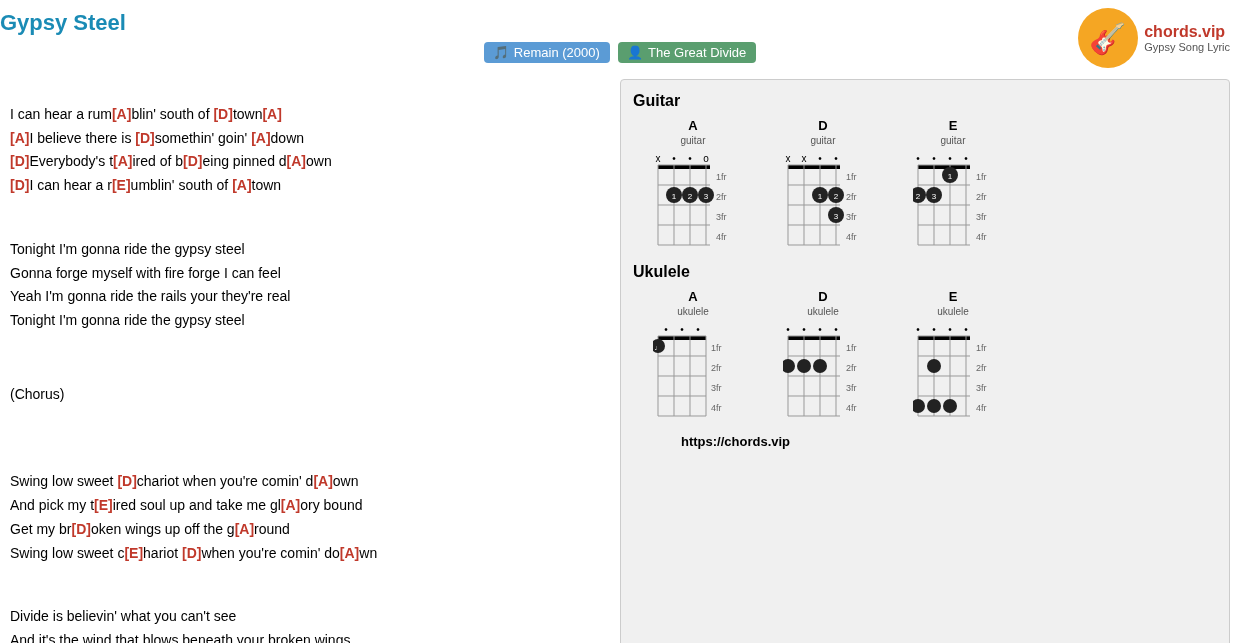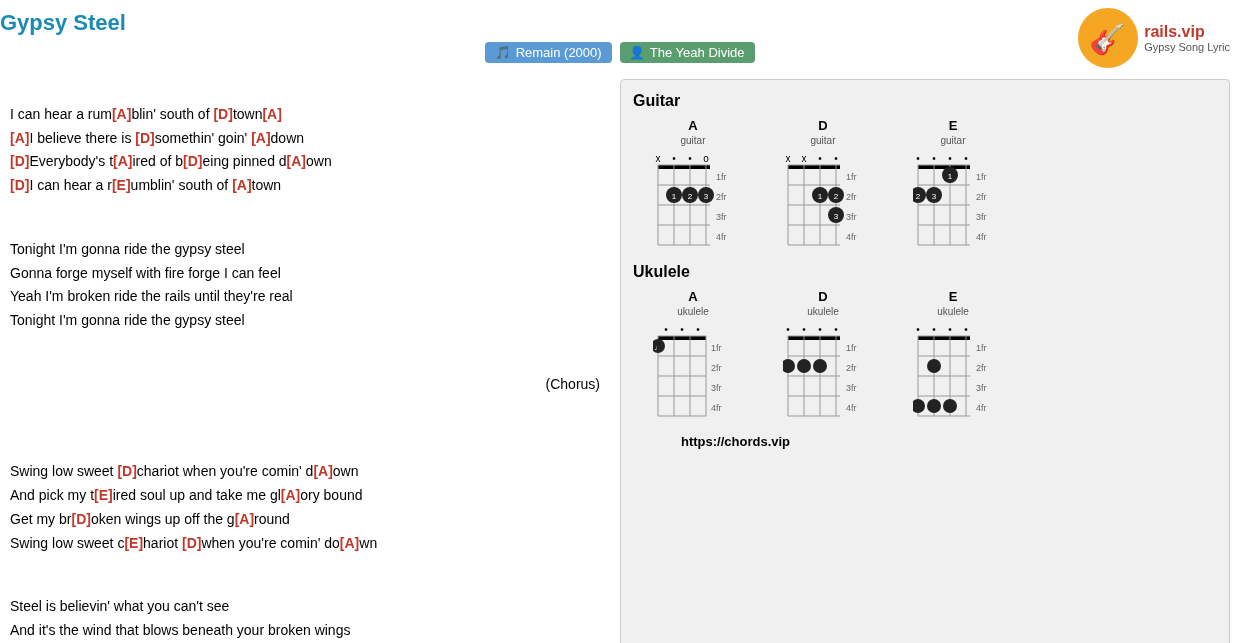--- a/index.html
+++ b/index.html
@@ -56,22 +56,22 @@
     .lyrics-text {
       line-height: 1.7;
       white-space: pre-wrap;
       font-size: 14px;
     }
     .chord {
       color: #c0392b;
       font-weight: bold;
     }
     .chorus-label {
+      margin-top: 10px;
       display: block;
-      text-align: right;
     }
     .section-gap { margin-top: 16px; display: block; }
     .chord-section-title {
       font-size: 16px;
       font-weight: bold;
       margin-bottom: 8px;
     }
     .chord-diagrams {
       display: flex;
       gap: 10px;
@@ -135,62 +135,62 @@
   </style>
 </head>
 <body>
 
 <div style="position:relative;">
 
   <div class="logo-area">
     <div class="logo-wrapper">
       <div class="logo-box">🎸</div>
       <div>
-        <div class="logo-text">rails.vip</div>
+        <div class="logo-text">chords.vip</div>
         <div class="logo-sub">Gypsy Song Lyric</div>
       </div>
     </div>
   </div>
 
   <div class="header">
     <div class="song-title">Gypsy Steel</div>
     <div class="badges">
       <span class="badge badge-blue">
         <span>🎵</span>
         <span>Remain (2000)</span>
       </span>
       <span class="badge badge-green">
         <span>👤</span>
-        <span>The Yeah Divide</span>
+        <span>The Great Divide</span>
       </span>
     </div>
   </div>
 
   <div class="main-layout">
 
     <div class="lyrics-col">
       <div class="lyrics-text">
 <span>I can hear a rum<span class="chord">[A]</span>blin' south of <span class="chord">[D]</span>town<span class="chord">[A]</span></span>
 <span><span class="chord">[A]</span>I believe there is <span class="chord">[D]</span>somethin' goin' <span class="chord">[A]</span>down</span>
 <span><span class="chord">[D]</span>Everybody's t<span class="chord">[A]</span>ired of b<span class="chord">[D]</span>eing pinned d<span class="chord">[A]</span>own</span>
 <span><span class="chord">[D]</span>I can hear a r<span class="chord">[E]</span>umblin' south of <span class="chord">[A]</span>town</span>
 <span class="section-gap"></span>
 <span>Tonight I'm gonna ride the gypsy steel</span>
 <span>Gonna forge myself with fire forge I can feel</span>
-<span>Yeah I'm broken ride the rails until they're real</span>
+<span>Yeah I'm gonna ride the rails your they're real</span>
 <span>Tonight I'm gonna ride the gypsy steel</span>
 <span class="section-gap"></span>
 <span class="chorus-label">(Chorus)</span>
 <span class="section-gap"></span>
 <span>Swing low sweet <span class="chord">[D]</span>chariot when you're comin' d<span class="chord">[A]</span>own</span>
 <span>And pick my t<span class="chord">[E]</span>ired soul up and take me gl<span class="chord">[A]</span>ory bound</span>
 <span>Get my br<span class="chord">[D]</span>oken wings up off the g<span class="chord">[A]</span>round</span>
 <span>Swing low sweet c<span class="chord">[E]</span>hariot <span class="chord">[D]</span>when you're comin' do<span class="chord">[A]</span>wn</span>
 <span class="section-gap"></span>
-<span>Steel is believin' what you can't see</span>
+<span>Divide is believin' what you can't see</span>
 <span>And it's the wind that blows beneath your broken wings</span>
 
 
 
 <span class="section-gap"></span>
 
       </div>
     </div>
 
     <div class="chord-panel">

